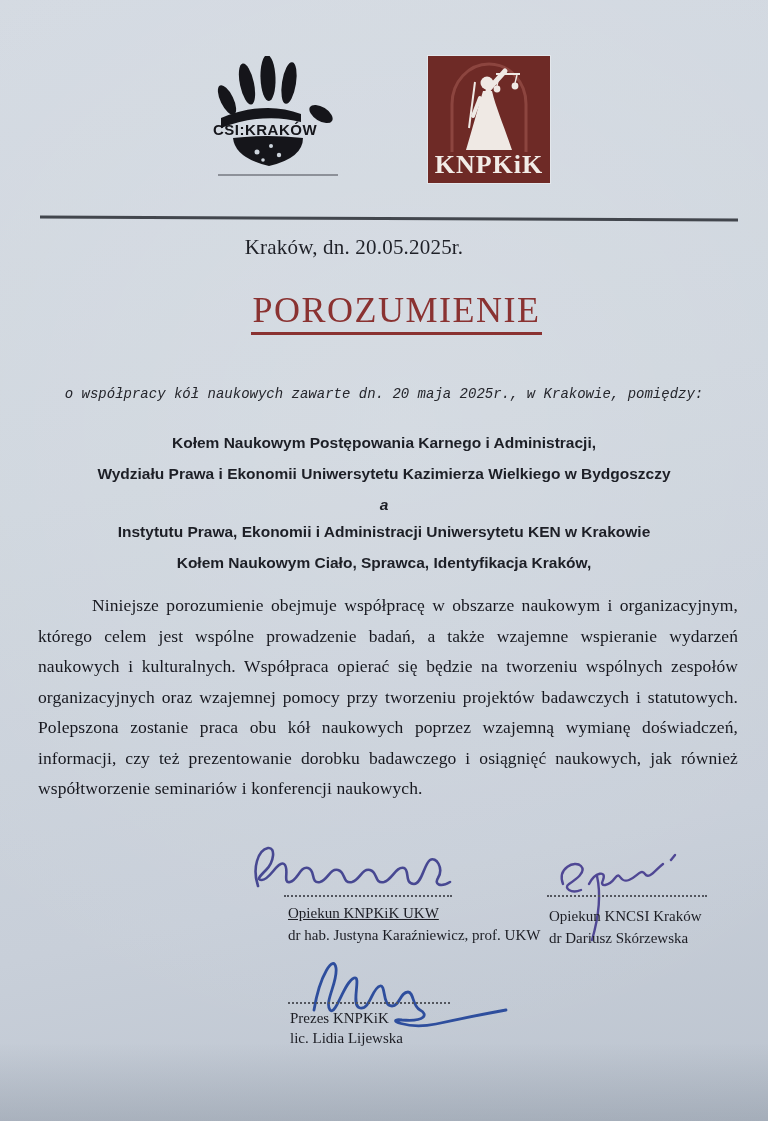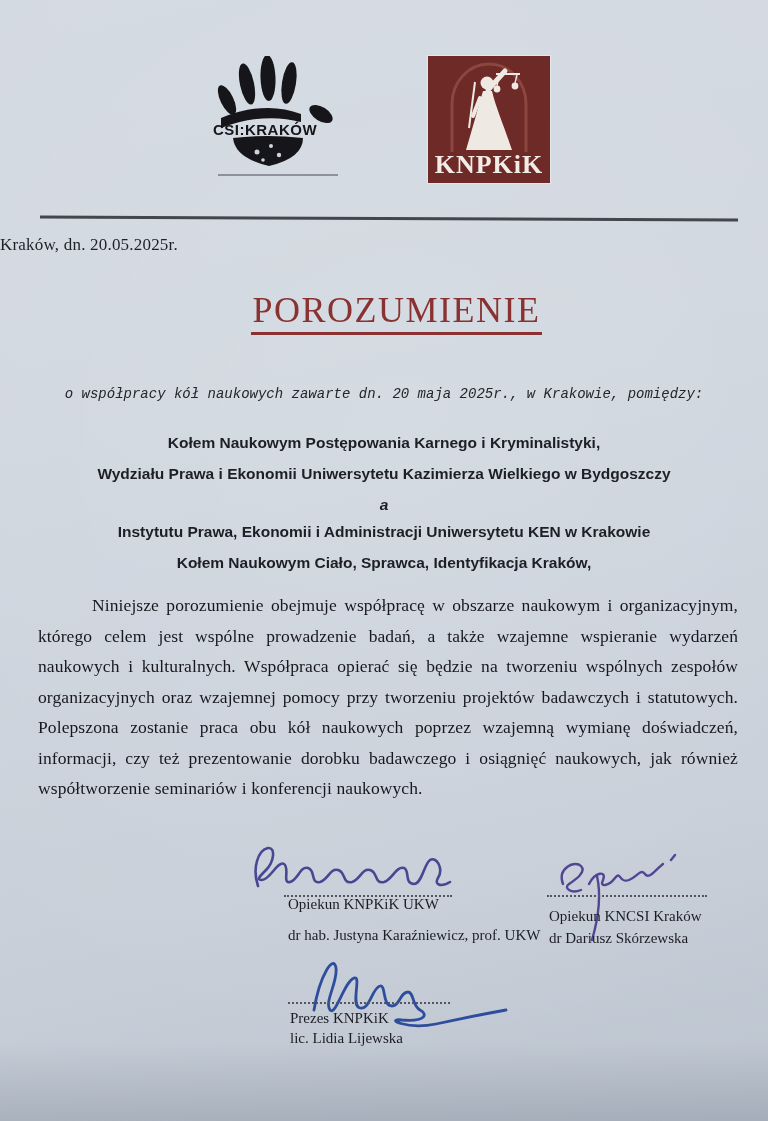--- a/index.html
+++ b/index.html
@@ -16,22 +16,22 @@
   }
   .abs{position:absolute;}
 
   
   .csi-logo{left:205px;top:56px;width:145px;height:114px;}
   .csi-underline{left:218px;top:174px;width:120px;height:2px;background:#8d9199;}
   .knpkik-logo{left:428px;top:56px;width:122px;height:127px;box-shadow:0 0 0 1px rgba(255,255,255,0.35);}
   .top-rule{left:40px;top:217px;width:698px;height:3px;background:#42464d;transform:rotate(0.25deg);}
 
   .date-line{
-    left:0;right:60px;top:235px;text-align:left;
-    font-size:17px;color:#1f2128;letter-spacing:0.2px;
+    left:0;right:60px;top:235px;text-align:center;
+    font-size:21px;color:#1f2128;letter-spacing:0.2px;
   }
   .title-wrap{left:0;right:0;top:290px;text-align:center;padding-left:25px;}
   .title{
     display:inline-block;font-size:36px;letter-spacing:1.5px;color:#8a3231;
     border-bottom:3px solid #8a3231;padding:0 2px 2px 2px;line-height:40px;
   }
   .intro-line{
     left:0;right:0;top:386px;text-align:center;
     font-family:Liberation Mono, monospace;font-style:italic;
     font-size:14px;color:#24252b;
@@ -106,35 +106,35 @@
 
   <div class="abs date-line">Kraków, dn. 20.05.2025r.</div>
 
   <div class="abs title-wrap">
     <span class="title">POROZUMIENIE</span>
   </div>
 
   <div class="abs intro-line">o współpracy kół naukowych zawarte dn. 20 maja 2025r., w Krakowie, pomiędzy:</div>
 
   <div class="abs parties">
-    <div class="pline">Kołem Naukowym Postępowania Karnego i Kryminalistyki,</div>
+    <div class="pline">Kołem Naukowym Postępowania Karnego i Administracji,</div>
     <div class="pline">Wydziału Prawa i Ekonomii Uniwersytetu Kazimierza Wielkiego w Bydgoszczy</div>
     <div class="conj">a</div>
     <div class="pline">Instytutu Prawa, Ekonomii i Administracji Uniwersytetu KEN w Krakowie</div>
     <div class="pline">Kołem Naukowym Ciało, Sprawca, Identyfikacja Kraków,</div>
   </div>
 
   <div class="abs body-par">Niniejsze porozumienie obejmuje współpracę w obszarze naukowym i organizacyjnym, którego celem jest wspólne prowadzenie badań, a także wzajemne wspieranie wydarzeń naukowych i kulturalnych. Współpraca opierać się będzie na tworzeniu wspólnych zespołów organizacyjnych oraz wzajemnej pomocy przy tworzeniu projektów badawczych i statutowych. Polepszona zostanie praca obu kół naukowych poprzez wzajemną wymianę doświadczeń, informacji, czy też prezentowanie dorobku badawczego i osiągnięć naukowych, jak również współtworzenie seminariów i konferencji naukowych.</div>
 
   <div class="sig-block" style="left:248px;top:840px;width:260px;height:115px;">
     <svg class="sig-svg" style="left:0;top:0;" width="212" height="58" viewBox="0 0 212 58">
       <path class="ink" stroke="#474892" stroke-width="2.6" d="M10,46 C4,28 10,10 20,8 C28,7 26,22 18,30 C12,36 8,40 14,40 C22,40 30,20 36,24 C42,28 34,44 42,42 C50,40 52,26 60,28 C68,30 62,44 72,42 C80,40 82,28 90,30 C98,32 94,44 104,42 C112,40 114,28 122,30 C130,32 126,44 136,42 C144,40 148,26 156,28 C162,30 156,44 166,44 C174,44 176,24 182,20 C188,16 196,28 190,38 C186,44 192,48 202,42"></path>
     </svg>
     <div class="dotted" style="left:36px;top:55px;width:168px;"></div>
-    <div class="sig-role" style="left:40px;top:56px;">Opiekun KNPKiK UKW</div>
+    <div class="sig-role" style="left:40px;top:65px;text-decoration:underline;">Opiekun KNPKiK UKW</div>
     <div class="sig-name" style="left:40px;top:87px;">dr hab. Justyna Karaźniewicz, prof. UKW</div>
   </div>
 
   <div class="sig-block" style="left:545px;top:848px;width:215px;height:110px;text-align:center;">
     <svg class="sig-svg" style="left:0;top:2px;" width="162" height="94" viewBox="0 0 162 94">
       <path class="ink" stroke="#4f4794" stroke-width="2.4" d="M18,34 C12,18 30,10 36,16 C42,22 30,30 24,34 C18,38 26,44 36,40 M44,34 C50,22 62,20 58,30 C54,38 64,36 70,28 C76,20 74,34 84,30 C92,27 96,18 100,24 C104,30 110,20 118,14"></path>
       <path class="ink" stroke="#4f4794" stroke-width="2.4" d="M52,26 C56,44 54,66 47,90"></path>
       <path class="ink" stroke="#4f4794" stroke-width="2.4" d="M126,10 L130,5"></path>
     </svg>
     <div class="dotted" style="left:2px;top:47px;width:160px;"></div>

